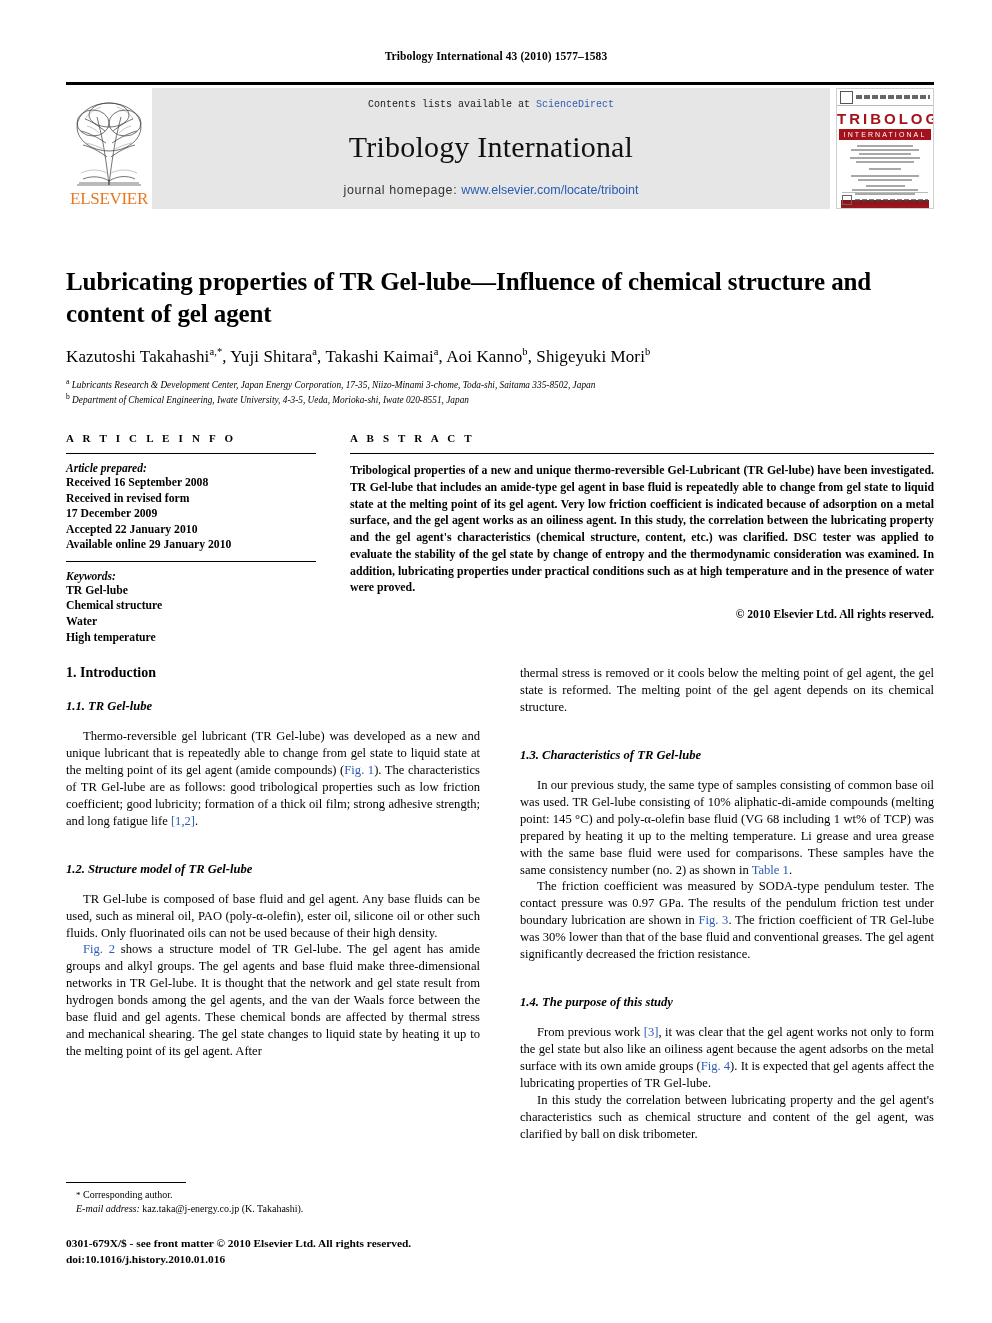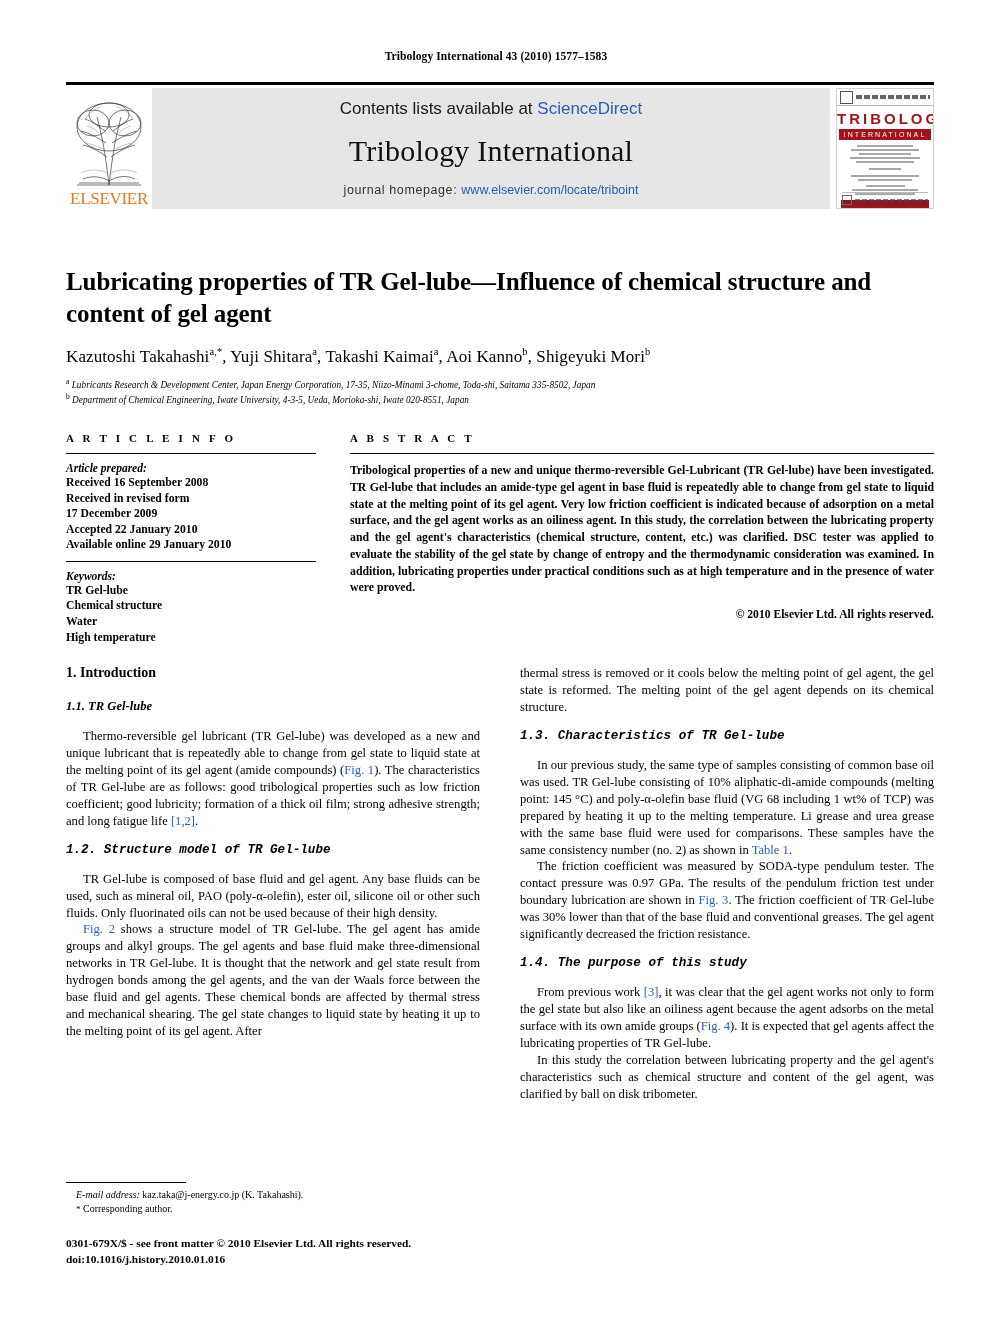--- a/index.html
+++ b/index.html
@@ -83,22 +83,22 @@
     flex: 1 1 auto;
     background: #e6e6e6;
     display: flex;
     flex-direction: column;
     align-items: center;
     justify-content: space-between;
     padding: 11px 0 12px 0;
     box-sizing: border-box;
   }
   .contents-line {
-    font-family: Liberation Sans, sans-serif;
-    font-size: 17px;
+    font-family: Liberation Mono, monospace;
+    font-size: 10px;
     color: #1a1a1a;
   }
   .contents-line .sd-link {
     color: #2b5bb5;
   }
   .journal-name {
     font-family: "Liberation Serif", serif;
     font-size: 30px;
     color: #111;
     letter-spacing: 0.2px;
@@ -289,21 +289,21 @@
     font-size: 14px;
     font-weight: bold;
     margin: 0 0 18px 0;
   }
   h3.subsec {
     font-size: 12.6px;
     font-weight: bold;
     font-style: italic;
     margin: 0 0 14px 0;
   }
-  h3.subsec.spaced { margin-top: 13px; font-family: Liberation Mono, monospace; }
+  h3.subsec.spaced { margin-top: 32px; }
   p.para {
     font-size: 12.6px;
     line-height: 1.345;
     text-align: justify;
     margin: 0;
     text-indent: 17px;
   }
   p.para.noindent { text-indent: 0; }
   p.para + p.para { margin-top: 0; }
   .ref-link { color: #2b5bb5; }
@@ -487,22 +487,22 @@
 
       <h3 class="subsec spaced">1.4.  The purpose of this study</h3>
       <p class="para"><span>From previous work </span><span class="ref-link">[3]</span><span>, it was clear that the gel agent works not only to form the gel state but also like an oiliness agent because the agent adsorbs on the metal surface with its own amide groups (</span><span class="ref-link">Fig. 4</span><span>). It is expected that gel agents affect the lubricating properties of TR Gel-lube.</span></p>
       <p class="para">In this study the correlation between lubricating property and the gel agent's characteristics such as chemical structure and content of the gel agent, was clarified by ball on disk tribometer.</p>
     </div>
 
   </div>
 
   <div class="footnote">
     <div class="footnote-rule"></div>
+    <p class="fn-line"><span class="star">*</span><span> Corresponding author.</span></p>
     <p class="fn-line"><span class="fn-em">E-mail address:</span><span> kaz.taka@j-energy.co.jp (K. Takahashi).</span></p>
-    <p class="fn-line"><span class="star">*</span><span> Corresponding author.</span></p>
   </div>
 
   <div class="imprint">
     <div>0301-679X/$ - see front matter © 2010 Elsevier Ltd. All rights reserved.</div>
     <div>doi:10.1016/j.history.2010.01.016</div>
   </div>
 
 </div>
 
 </body></html>

